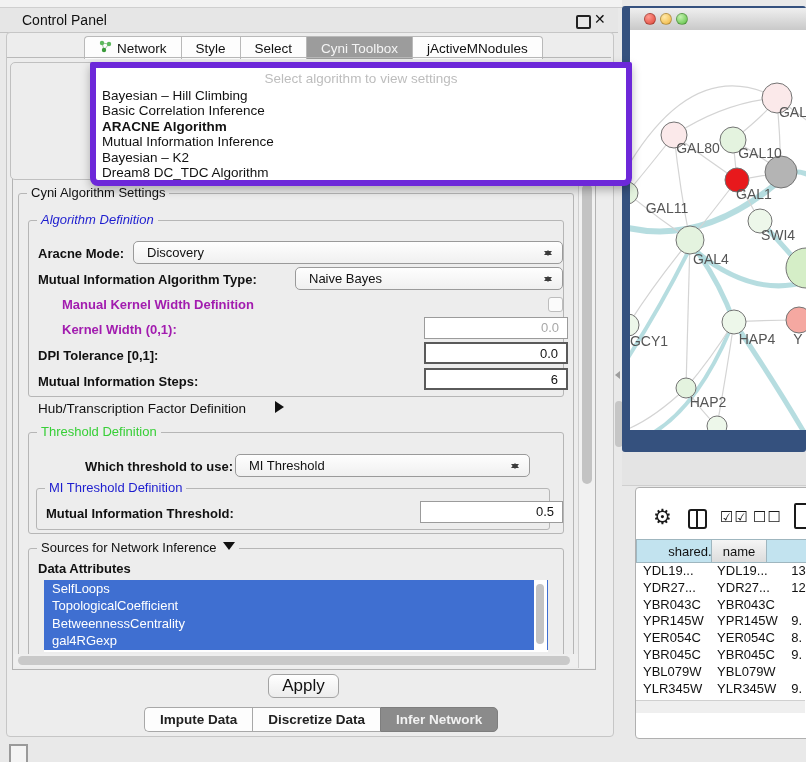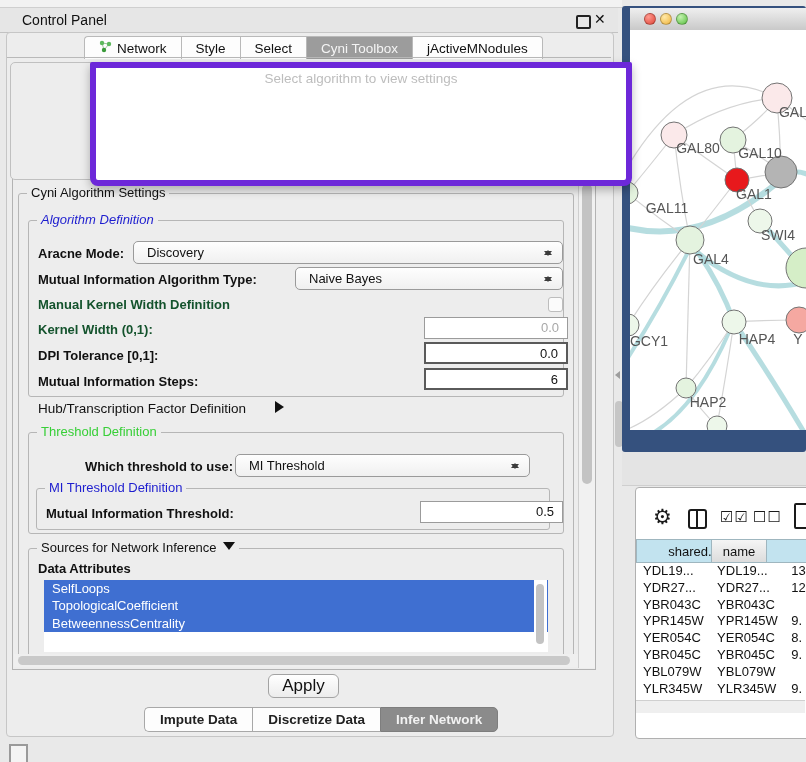--- a/index.html
+++ b/index.html
@@ -32,21 +32,21 @@
   #algo-list{left:4px;top:20px;right:4px;}
   .algo-item{font-size:13.5px;color:#111;line-height:15.4px;padding-left:2px;white-space:nowrap;}
   .algo-item.bold{font-weight:bold;}
   
   #viewport{left:12px;top:178px;width:582px;height:490px;border:1px solid #b3b3b3;background:#ededed;overflow:hidden;}
   .groupbox{position:absolute;border:1px solid #b6b6b6;border-radius:3px;}
   .grouplabel{position:absolute;top:-9px;left:8px;background:#ededed;padding:0 4px;font-size:13px;color:#111;white-space:nowrap;}
   .grouplabel.blue{color:#1d1dcf;}
   .grouplabel.green{color:#37cf37;}
   .lbl{position:absolute;font-size:13px;font-weight:bold;color:#111;white-space:nowrap;}
-  .lbl.dis{color:#14532d;}
+  .lbl.dis{color:#a21caf;margin-left:24px;}
   .combo{position:absolute;background:linear-gradient(#fefefe,#f0f0f0);border:1px solid #9a9a9a;border-radius:5px;
          font-size:13px;color:#111;padding:3px 26px 0 13px;box-sizing:border-box;height:23px;}
   .stepper{position:absolute;right:9px;top:50%;margin-top:-7px;width:9px;height:14px;}
   .stepper:before{content:"";position:absolute;top:0;left:0;border:4px solid transparent;border-bottom:5px solid #3c3c3c;}
   .stepper:after{content:"";position:absolute;bottom:0;left:0;border:4px solid transparent;border-top:5px solid #3c3c3c;}
   .textfield{position:absolute;background:#fff;border:1px solid #9b9b9b;font-size:13px;color:#111;
              text-align:right;padding:2px 8px 0 8px;box-sizing:border-box;height:22px;}
   .textfield.dark{border:2px solid #5a5a5a;}
   .textfield.dis{color:#a8a8a8;}
   .checkbox{position:absolute;width:13px;height:13px;border:1px solid #bdbdbd;border-radius:3px;background:#fbfbfb;}
@@ -126,20 +126,28 @@
     </div>
   </div>
 <div id="tabline" class="abs"></div>
 
 <div id="upper-box" class="abs"></div>
 <div id="search-sliver" class="abs"></div>
 <div id="combo-sliver" class="abs"></div>
 
 <div id="algo-popup" class="abs">
   <div id="algo-prompt" class="abs">Select algorithm to view settings</div>
+  <div id="algo-list" class="abs">
+      <div class="algo-item">Bayesian – Hill Climbing</div>
+      <div class="algo-item">Basic Correlation Inference</div>
+      <div class="algo-item bold">ARACNE Algorithm</div>
+      <div class="algo-item">Mutual Information Inference</div>
+      <div class="algo-item">Bayesian – K2</div>
+      <div class="algo-item">Dream8 DC_TDC Algorithm</div>
+    </div>
 </div>
 
 <div id="viewport" class="abs"></div>
 
 <div class="groupbox" style="left:18px;top:193px;width:554px;height:468px;">
   <span class="grouplabel">Cyni Algorithm Settings</span>
 </div>
 
 <div class="groupbox" style="left:28px;top:220px;width:534px;height:175px;font-style:italic;">
   <span class="grouplabel blue">Algorithm Definition</span>
@@ -181,20 +189,21 @@
 <div class="textfield" style="left:420px;top:501px;width:143px;">0.5</div>
 
 <div class="groupbox" style="left:28px;top:548px;width:534px;height:112px;">
   <span class="grouplabel"><span>Sources for Network Inference</span><span class="tri-down"></span></span>
 </div>
 <div class="lbl" style="left:38px;top:561px;">Data Attributes</div>
 <div id="attr-list" class="abs">
     <div class="attr-item">SelfLoops</div>
     <div class="attr-item">TopologicalCoefficient</div>
     <div class="attr-item">BetweennessCentrality</div>
+    <div class="attr-item">gal4RGexp</div>
   </div>
 <div class="vtrack" style="left:534px;top:580px;width:13px;height:72px;background:#fff;border-left:none;">
   <div class="vthumb" style="left:2px;top:4px;width:8px;height:60px;"></div>
 </div>
 <div class="abs" style="left:14px;top:654px;width:578px;height:13px;background:#efefef;">
   <div class="hthumb" style="left:4px;top:2px;width:552px;height:9px;"></div>
 </div>
 <div class="vtrack" style="left:578px;top:179px;width:16px;height:489px;">
   <div class="vthumb" style="left:3px;top:5px;width:10px;height:300px;"></div>
 </div>

